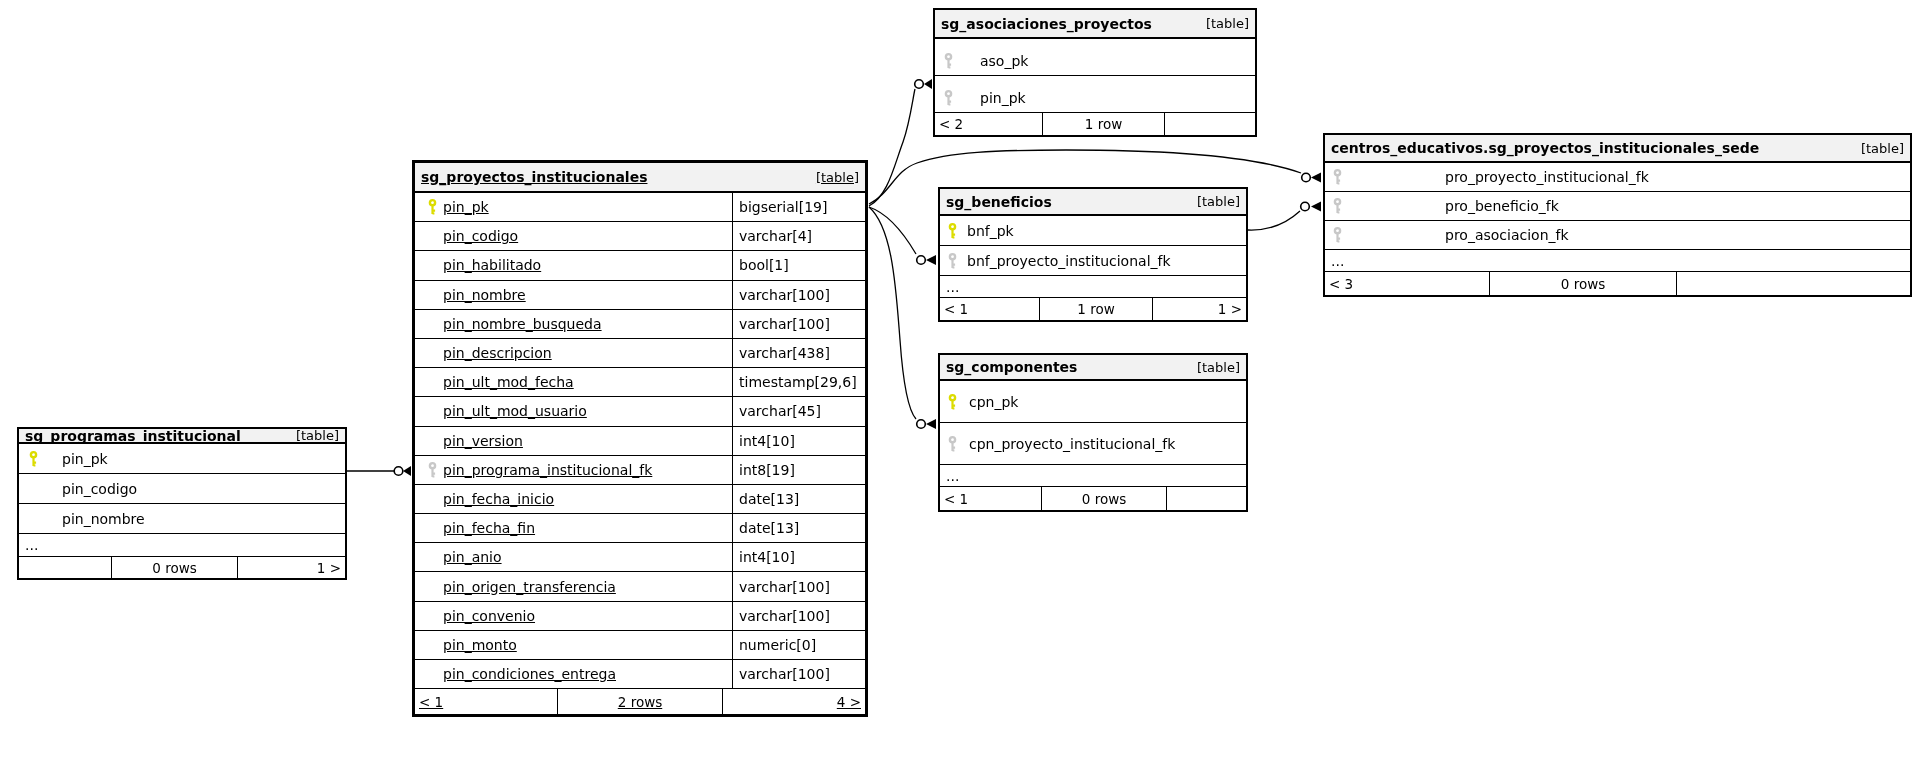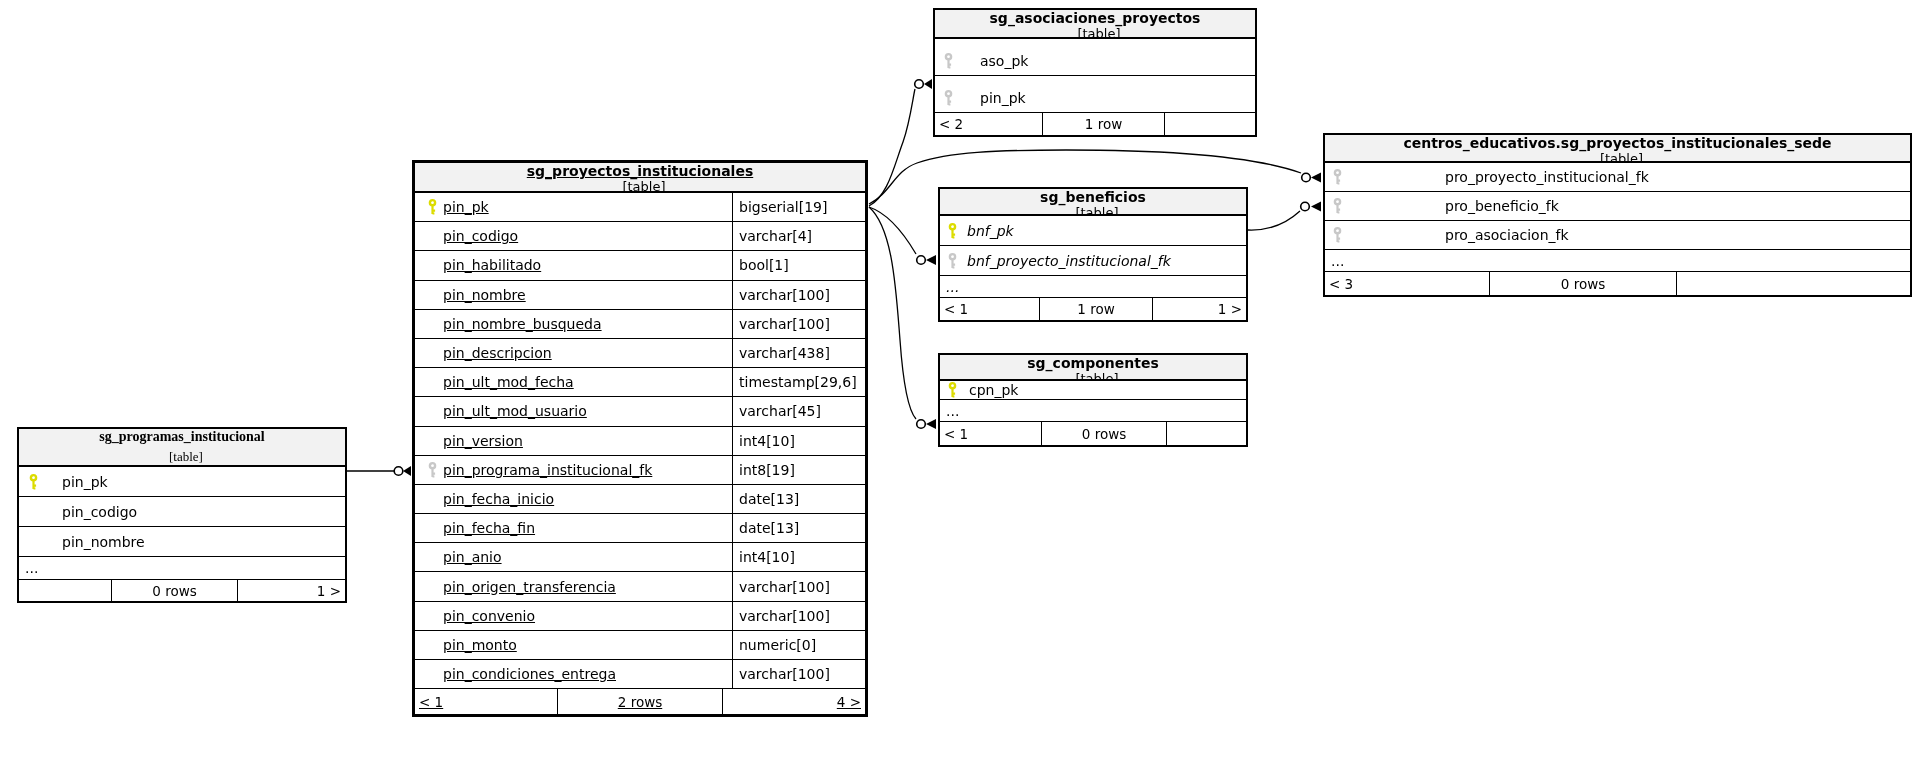--- a/index.html
+++ b/index.html
@@ -5,53 +5,53 @@
   html,body{margin:0;padding:0;background:#fff;font-family:"DejaVu Sans",sans-serif;}
   #canvas{position:relative;width:1929px;height:772px;background:#fff;overflow:hidden;}
   #wires{position:absolute;left:0;top:0;}
   .wire{stroke:#000;stroke-width:1.3;fill:none;}
   .dot{fill:#fff;stroke:#000;stroke-width:1.6;}
   .arr{fill:#000;stroke:none;}
 
   .tbl{position:absolute;box-sizing:border-box;border:2px solid #000;background:#fff;font-size:14px;color:#000;}
   #t1{border-width:3px;}
   .thead{display:flex;justify-content:space-between;align-items:center;background:#f2f2f2;
-         border-bottom:2px solid #000;padding:0 6px;font-weight:bold;box-sizing:border-box;white-space:nowrap;flex-direction:column;}
+         border-bottom:2px solid #000;padding:0 6px;font-weight:bold;box-sizing:border-box;white-space:nowrap;}
   .tag{font-weight:normal;font-size:13px;margin-left:8px;}
   .rows{box-sizing:border-box;}
   .row{position:relative;display:flex;align-items:center;border-bottom:1.5px solid #000;box-sizing:border-box;background:#fff;}
   .key{position:absolute;left:var(--iconx);top:50%;transform:translateY(-50%);display:flex;width:12px;}
   .cname{padding-left:var(--textx);white-space:nowrap;}
   .row.dots .cname{padding-left:6px;}
   #t1 .ctype{position:absolute;left:317px;right:0;top:0;bottom:0;border-left:1.5px solid #000;
              display:flex;align-items:center;padding-left:6px;white-space:nowrap;}
   .tfoot{display:flex;font-size:13.5px;box-sizing:border-box;background:#fff;}
   .fc{box-sizing:border-box;display:flex;align-items:center;padding:0 4px;white-space:nowrap;}
   .fl{justify-content:flex-start;border-right:1.5px solid #000;}
   .fm{justify-content:center;border-right:1.5px solid #000;}
   .fr{justify-content:flex-end;flex:1;}
 
   #t0{left:17px;top:427px;width:330px;--iconx:9px;--textx:43px;}
-  #t0 .thead{height:38px;font-family:Liberation Serif, serif;} #t0 .row{height:30px;} #t0 .row.dots{height:23px;}
+  #t0 .thead{height:15px;} #t0 .row{height:30px;} #t0 .row.dots{height:23px;}
   #t0 .tfoot{height:21px;} #t0 .fl{width:93px;} #t0 .fm{width:126px;}
 
   #t1{left:412px;top:160px;width:456px;text-decoration:underline;--iconx:12px;--textx:28px;}
   #t1 .thead{height:30px;} #t1 .row{height:29.2px;}
   #t1 .tfoot{height:25px;} #t1 .fl{width:143px;} #t1 .fm{width:165px;}
 
   #t2{left:933px;top:8px;width:324px;--iconx:8px;--textx:45px;}
   #t2 .thead{height:29px;} #t2 .row{height:30px;margin-top:7px;}
   #t2 .tfoot{height:22px;} #t2 .fl{width:108px;} #t2 .fm{width:122px;}
 
   #t3{left:938px;top:187px;width:310px;--iconx:7px;--textx:27px;}
-  #t3 .thead{height:27px;} #t3 .row{height:30px;font-style:italic;} #t3 .row.dots{height:22px;}
+  #t3 .thead{height:27px;} #t3 .row{height:30px;} #t3 .row.dots{height:22px;}
   #t3 .tfoot{height:22px;} #t3 .fl{width:100px;} #t3 .fm{width:113px;}
 
   #t4{left:938px;top:353px;width:310px;--iconx:7px;--textx:29px;}
-  #t4 .thead{height:26px;} #t4 .row{height:19px;} #t4 .row.dots{height:22px;}
+  #t4 .thead{height:26px;} #t4 .row{height:42px;} #t4 .row.dots{height:22px;}
   #t4 .tfoot{height:23px;} #t4 .fl{width:102px;} #t4 .fm{width:125px;}
 
   #t5{left:1323px;top:133px;width:589px;--iconx:7px;--textx:120px;}
   #t5 .thead{height:28px;} #t5 .row{height:29px;} #t5 .row.dots{height:22px;}
   #t5 .tfoot{height:23px;} #t5 .fl{width:165px;} #t5 .fm{width:187px;}
 
   #footnote{position:absolute;left:22px;top:774px;font-size:14px;color:#000;}
 </style>
 </head>
 <body>
@@ -303,20 +303,29 @@
     <div class="rows">
         <div class="row">
           <span class="key">
             <svg width="11" height="17" viewBox="0 0 11 17" aria-hidden="true">
               <circle cx="5.5" cy="4.2" r="2.6" fill="none" stroke="#dcdc00" stroke-width="2.4"></circle>
               <path d="M5.5 6.9 V15.6 M5.5 12.2 H8.1 M5.5 15 H7.4" fill="none" stroke="#dcdc00" stroke-width="2.2"></path>
             </svg>
           </span>
           <span class="cname">cpn_pk</span>
         </div>
+        <div class="row">
+          <span class="key">
+            <svg width="11" height="17" viewBox="0 0 11 17" aria-hidden="true">
+              <circle cx="5.5" cy="4.2" r="2.6" fill="none" stroke="#c8c8c8" stroke-width="2.4"></circle>
+              <path d="M5.5 6.9 V15.6 M5.5 12.2 H8.1 M5.5 15 H7.4" fill="none" stroke="#c8c8c8" stroke-width="2.2"></path>
+            </svg>
+          </span>
+          <span class="cname">cpn_proyecto_institucional_fk</span>
+        </div>
         <div class="row dots">
           <span class="cname">...</span>
         </div>
       </div>
     <div class="tfoot">
       <span class="fc fl">&lt; 1</span>
       <span class="fc fm">0 rows</span>
       <span class="fc fr"></span>
     </div>
   </div>

